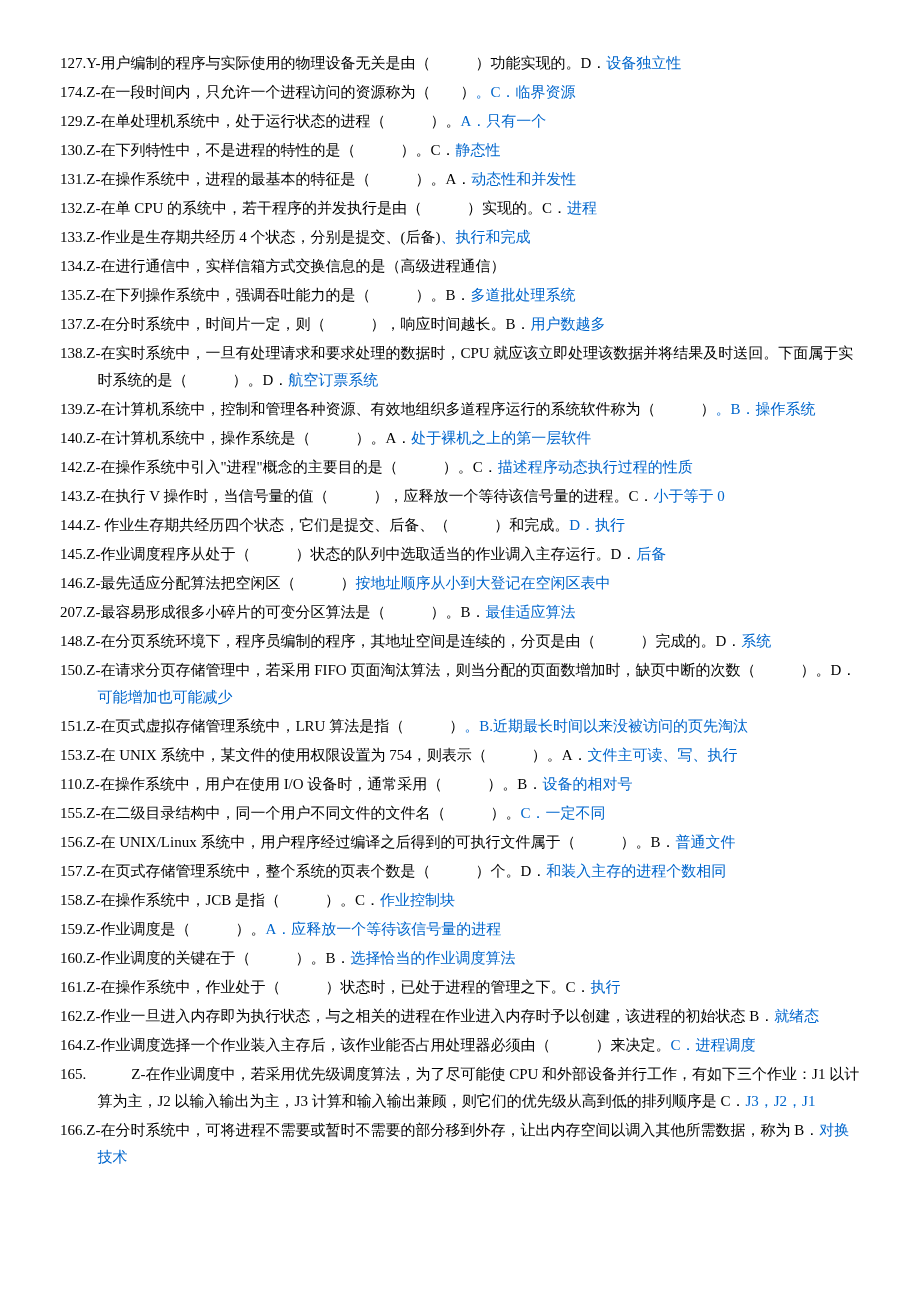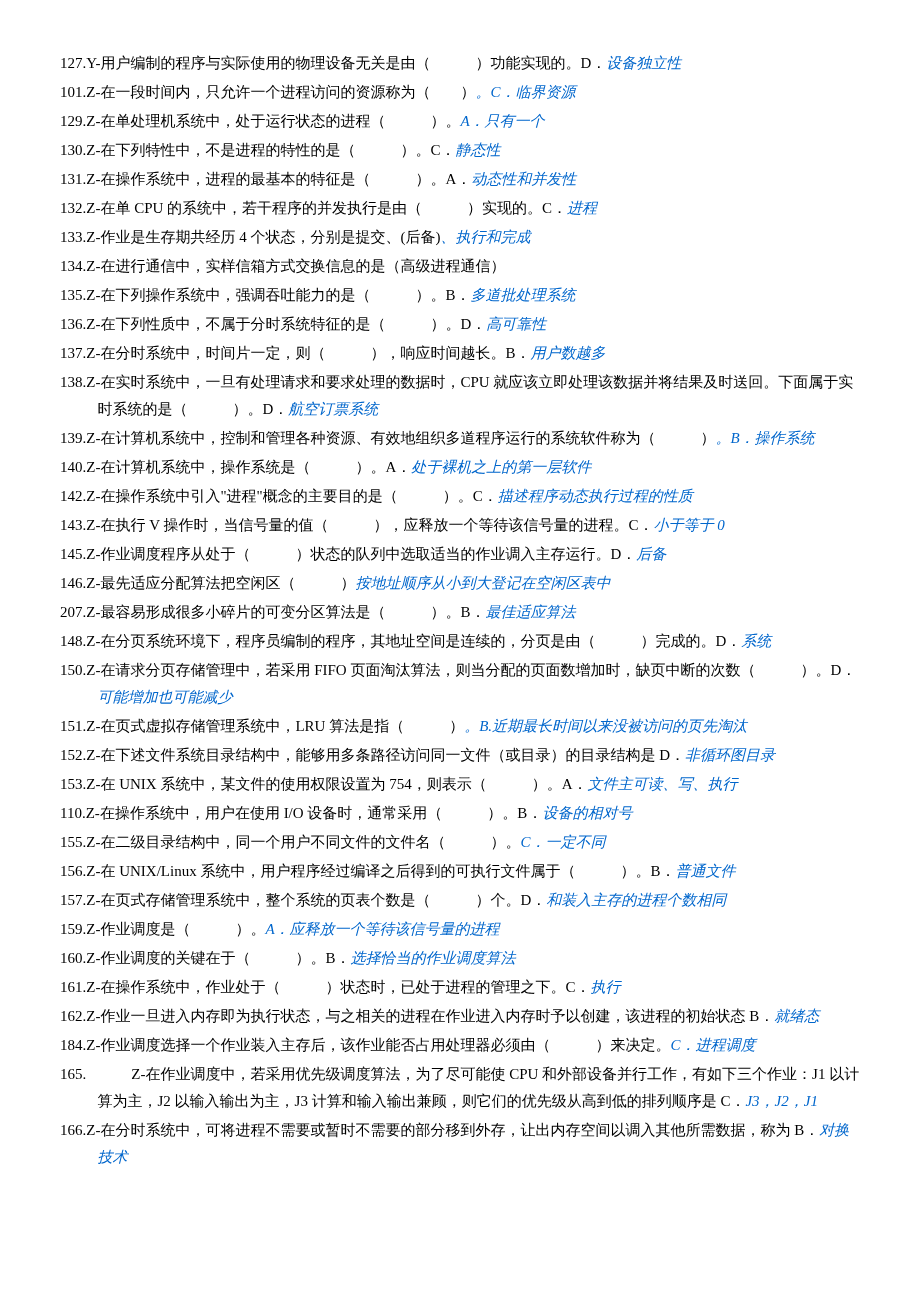--- a/index.html
+++ b/index.html
@@ -17,55 +17,54 @@
       margin-bottom: 2px;
       text-indent: -2.5em;
       padding-left: 2.5em;
     }
     .num {
       color: #000;
       text-align: right;
     }
     .answer {
       color: #0066cc;
-      font-style: italic;
     }
   </style>
 </head>
 <body>
 
 <div id="container">
     <div class="item"><span class="num">127.</span><span>Y-</span><span>用户编制的程序与实际使用的物理设备无关是由（　　　）功能实现的。D．</span><span class="answer">设备独立性</span></div>
-    <div class="item"><span class="num">101.</span><span>Z-</span><span>在一段时间内，只允许一个进程访问的资源称为（　　）</span><span class="answer">。C．临界资源</span></div>
+    <div class="item"><span class="num">174.</span><span>Z-</span><span>在一段时间内，只允许一个进程访问的资源称为（　　）</span><span class="answer">。C．临界资源</span></div>
     <div class="item"><span class="num">129.</span><span>Z-</span><span>在单处理机系统中，处于运行状态的进程（　　　）。</span><span class="answer">A．只有一个</span></div>
     <div class="item"><span class="num">130.</span><span>Z-</span><span>在下列特性中，不是进程的特性的是（　　　）。C．</span><span class="answer">静态性</span></div>
     <div class="item"><span class="num">131.</span><span>Z-</span><span>在操作系统中，进程的最基本的特征是（　　　）。A．</span><span class="answer">动态性和并发性</span></div>
     <div class="item"><span class="num">132.</span><span>Z-</span><span>在单 CPU 的系统中，若干程序的并发执行是由（　　　）实现的。C．</span><span class="answer">进程</span></div>
     <div class="item"><span class="num">133.</span><span>Z-</span><span>作业是生存期共经历 4 个状态，分别是提交、(后备)</span><span class="answer">、执行和完成</span></div>
     <div class="item"><span class="num">134.</span><span>Z-</span><span>在进行通信中，实样信箱方式交换信息的是（高级进程通信）</span><span class="answer"></span></div>
     <div class="item"><span class="num">135.</span><span>Z-</span><span>在下列操作系统中，强调吞吐能力的是（　　　）。B．</span><span class="answer">多道批处理系统</span></div>
-    <div class="item"><span class="num">136.</span><span>Z-</span><span>在下列性质中，不属于分时系统特征的是（　　　）。D．</span><span class="answer">高可靠性</span></div>
     <div class="item"><span class="num">137.</span><span>Z-</span><span>在分时系统中，时间片一定，则（　　　），响应时间越长。B．</span><span class="answer">用户数越多</span></div>
     <div class="item"><span class="num">138.</span><span>Z-</span><span>在实时系统中，一旦有处理请求和要求处理的数据时，CPU 就应该立即处理该数据并将结果及时送回。下面属于实时系统的是（　　　）。D．</span><span class="answer">航空订票系统</span></div>
     <div class="item"><span class="num">139.</span><span>Z-</span><span>在计算机系统中，控制和管理各种资源、有效地组织多道程序运行的系统软件称为（　　　）</span><span class="answer">。B．操作系统</span></div>
     <div class="item"><span class="num">140.</span><span>Z-</span><span>在计算机系统中，操作系统是（　　　）。A．</span><span class="answer">处于裸机之上的第一层软件</span></div>
     <div class="item"><span class="num">142.</span><span>Z-</span><span>在操作系统中引入"进程"概念的主要目的是（　　　）。C．</span><span class="answer">描述程序动态执行过程的性质</span></div>
     <div class="item"><span class="num">143.</span><span>Z-</span><span>在执行 V 操作时，当信号量的值（　　　），应释放一个等待该信号量的进程。C．</span><span class="answer">小于等于 0</span></div>
+    <div class="item"><span class="num">144.</span><span>Z-</span><span> 作业生存期共经历四个状态，它们是提交、后备、（　　　）和完成。</span><span class="answer">D．执行</span></div>
     <div class="item"><span class="num">145.</span><span>Z-</span><span>作业调度程序从处于（　　　）状态的队列中选取适当的作业调入主存运行。D．</span><span class="answer">后备</span></div>
     <div class="item"><span class="num">146.</span><span>Z-</span><span>最先适应分配算法把空闲区（　　　）</span><span class="answer">按地址顺序从小到大登记在空闲区表中</span></div>
     <div class="item"><span class="num">207.</span><span>Z-</span><span>最容易形成很多小碎片的可变分区算法是（　　　）。B．</span><span class="answer">最佳适应算法</span></div>
     <div class="item"><span class="num">148.</span><span>Z-</span><span>在分页系统环境下，程序员编制的程序，其地址空间是连续的，分页是由（　　　）完成的。D．</span><span class="answer">系统</span></div>
     <div class="item"><span class="num">150.</span><span>Z-</span><span>在请求分页存储管理中，若采用 FIFO 页面淘汰算法，则当分配的页面数增加时，缺页中断的次数（　　　）。D．</span><span class="answer">可能增加也可能减少</span></div>
     <div class="item"><span class="num">151.</span><span>Z-</span><span>在页式虚拟存储管理系统中，LRU 算法是指（　　　）</span><span class="answer">。B.近期最长时间以来没被访问的页先淘汰</span></div>
-    <div class="item"><span class="num">152.</span><span>Z-</span><span>在下述文件系统目录结构中，能够用多条路径访问同一文件（或目录）的目录结构是 D．</span><span class="answer">非循环图目录</span></div>
     <div class="item"><span class="num">153.</span><span>Z-</span><span>在 UNIX 系统中，某文件的使用权限设置为 754，则表示（　　　）。A．</span><span class="answer">文件主可读、写、执行</span></div>
     <div class="item"><span class="num">110.</span><span>Z-</span><span>在操作系统中，用户在使用 I/O 设备时，通常采用（　　　）。B．</span><span class="answer">设备的相对号</span></div>
     <div class="item"><span class="num">155.</span><span>Z-</span><span>在二级目录结构中，同一个用户不同文件的文件名（　　　）。</span><span class="answer">C．一定不同</span></div>
     <div class="item"><span class="num">156.</span><span>Z-</span><span>在 UNIX/Linux 系统中，用户程序经过编译之后得到的可执行文件属于（　　　）。B．</span><span class="answer">普通文件</span></div>
     <div class="item"><span class="num">157.</span><span>Z-</span><span>在页式存储管理系统中，整个系统的页表个数是（　　　）个。D．</span><span class="answer">和装入主存的进程个数相同</span></div>
+    <div class="item"><span class="num">158.</span><span>Z-</span><span>在操作系统中，JCB 是指（　　　）。C．</span><span class="answer">作业控制块</span></div>
     <div class="item"><span class="num">159.</span><span>Z-</span><span>作业调度是（　　　）。</span><span class="answer">A．应释放一个等待该信号量的进程</span></div>
     <div class="item"><span class="num">160.</span><span>Z-</span><span>作业调度的关键在于（　　　）。B．</span><span class="answer">选择恰当的作业调度算法</span></div>
     <div class="item"><span class="num">161.</span><span>Z-</span><span>在操作系统中，作业处于（　　　）状态时，已处于进程的管理之下。C．</span><span class="answer">执行</span></div>
     <div class="item"><span class="num">162.</span><span>Z-</span><span>作业一旦进入内存即为执行状态，与之相关的进程在作业进入内存时予以创建，该进程的初始状态 B．</span><span class="answer">就绪态</span></div>
-    <div class="item"><span class="num">184.</span><span>Z-</span><span>作业调度选择一个作业装入主存后，该作业能否占用处理器必须由（　　　）来决定。</span><span class="answer">C．进程调度</span></div>
+    <div class="item"><span class="num">164.</span><span>Z-</span><span>作业调度选择一个作业装入主存后，该作业能否占用处理器必须由（　　　）来决定。</span><span class="answer">C．进程调度</span></div>
     <div class="item"><span class="num">165.</span><span>　　　Z-</span><span>在作业调度中，若采用优先级调度算法，为了尽可能使 CPU 和外部设备并行工作，有如下三个作业：J1 以计算为主，J2 以输入输出为主，J3 计算和输入输出兼顾，则它们的优先级从高到低的排列顺序是 C．</span><span class="answer">J3，J2，J1</span></div>
     <div class="item"><span class="num">166.</span><span>Z-</span><span>在分时系统中，可将进程不需要或暂时不需要的部分移到外存，让出内存空间以调入其他所需数据，称为 B．</span><span class="answer">对换技术</span></div>
   </div>
 
 </body></html>

